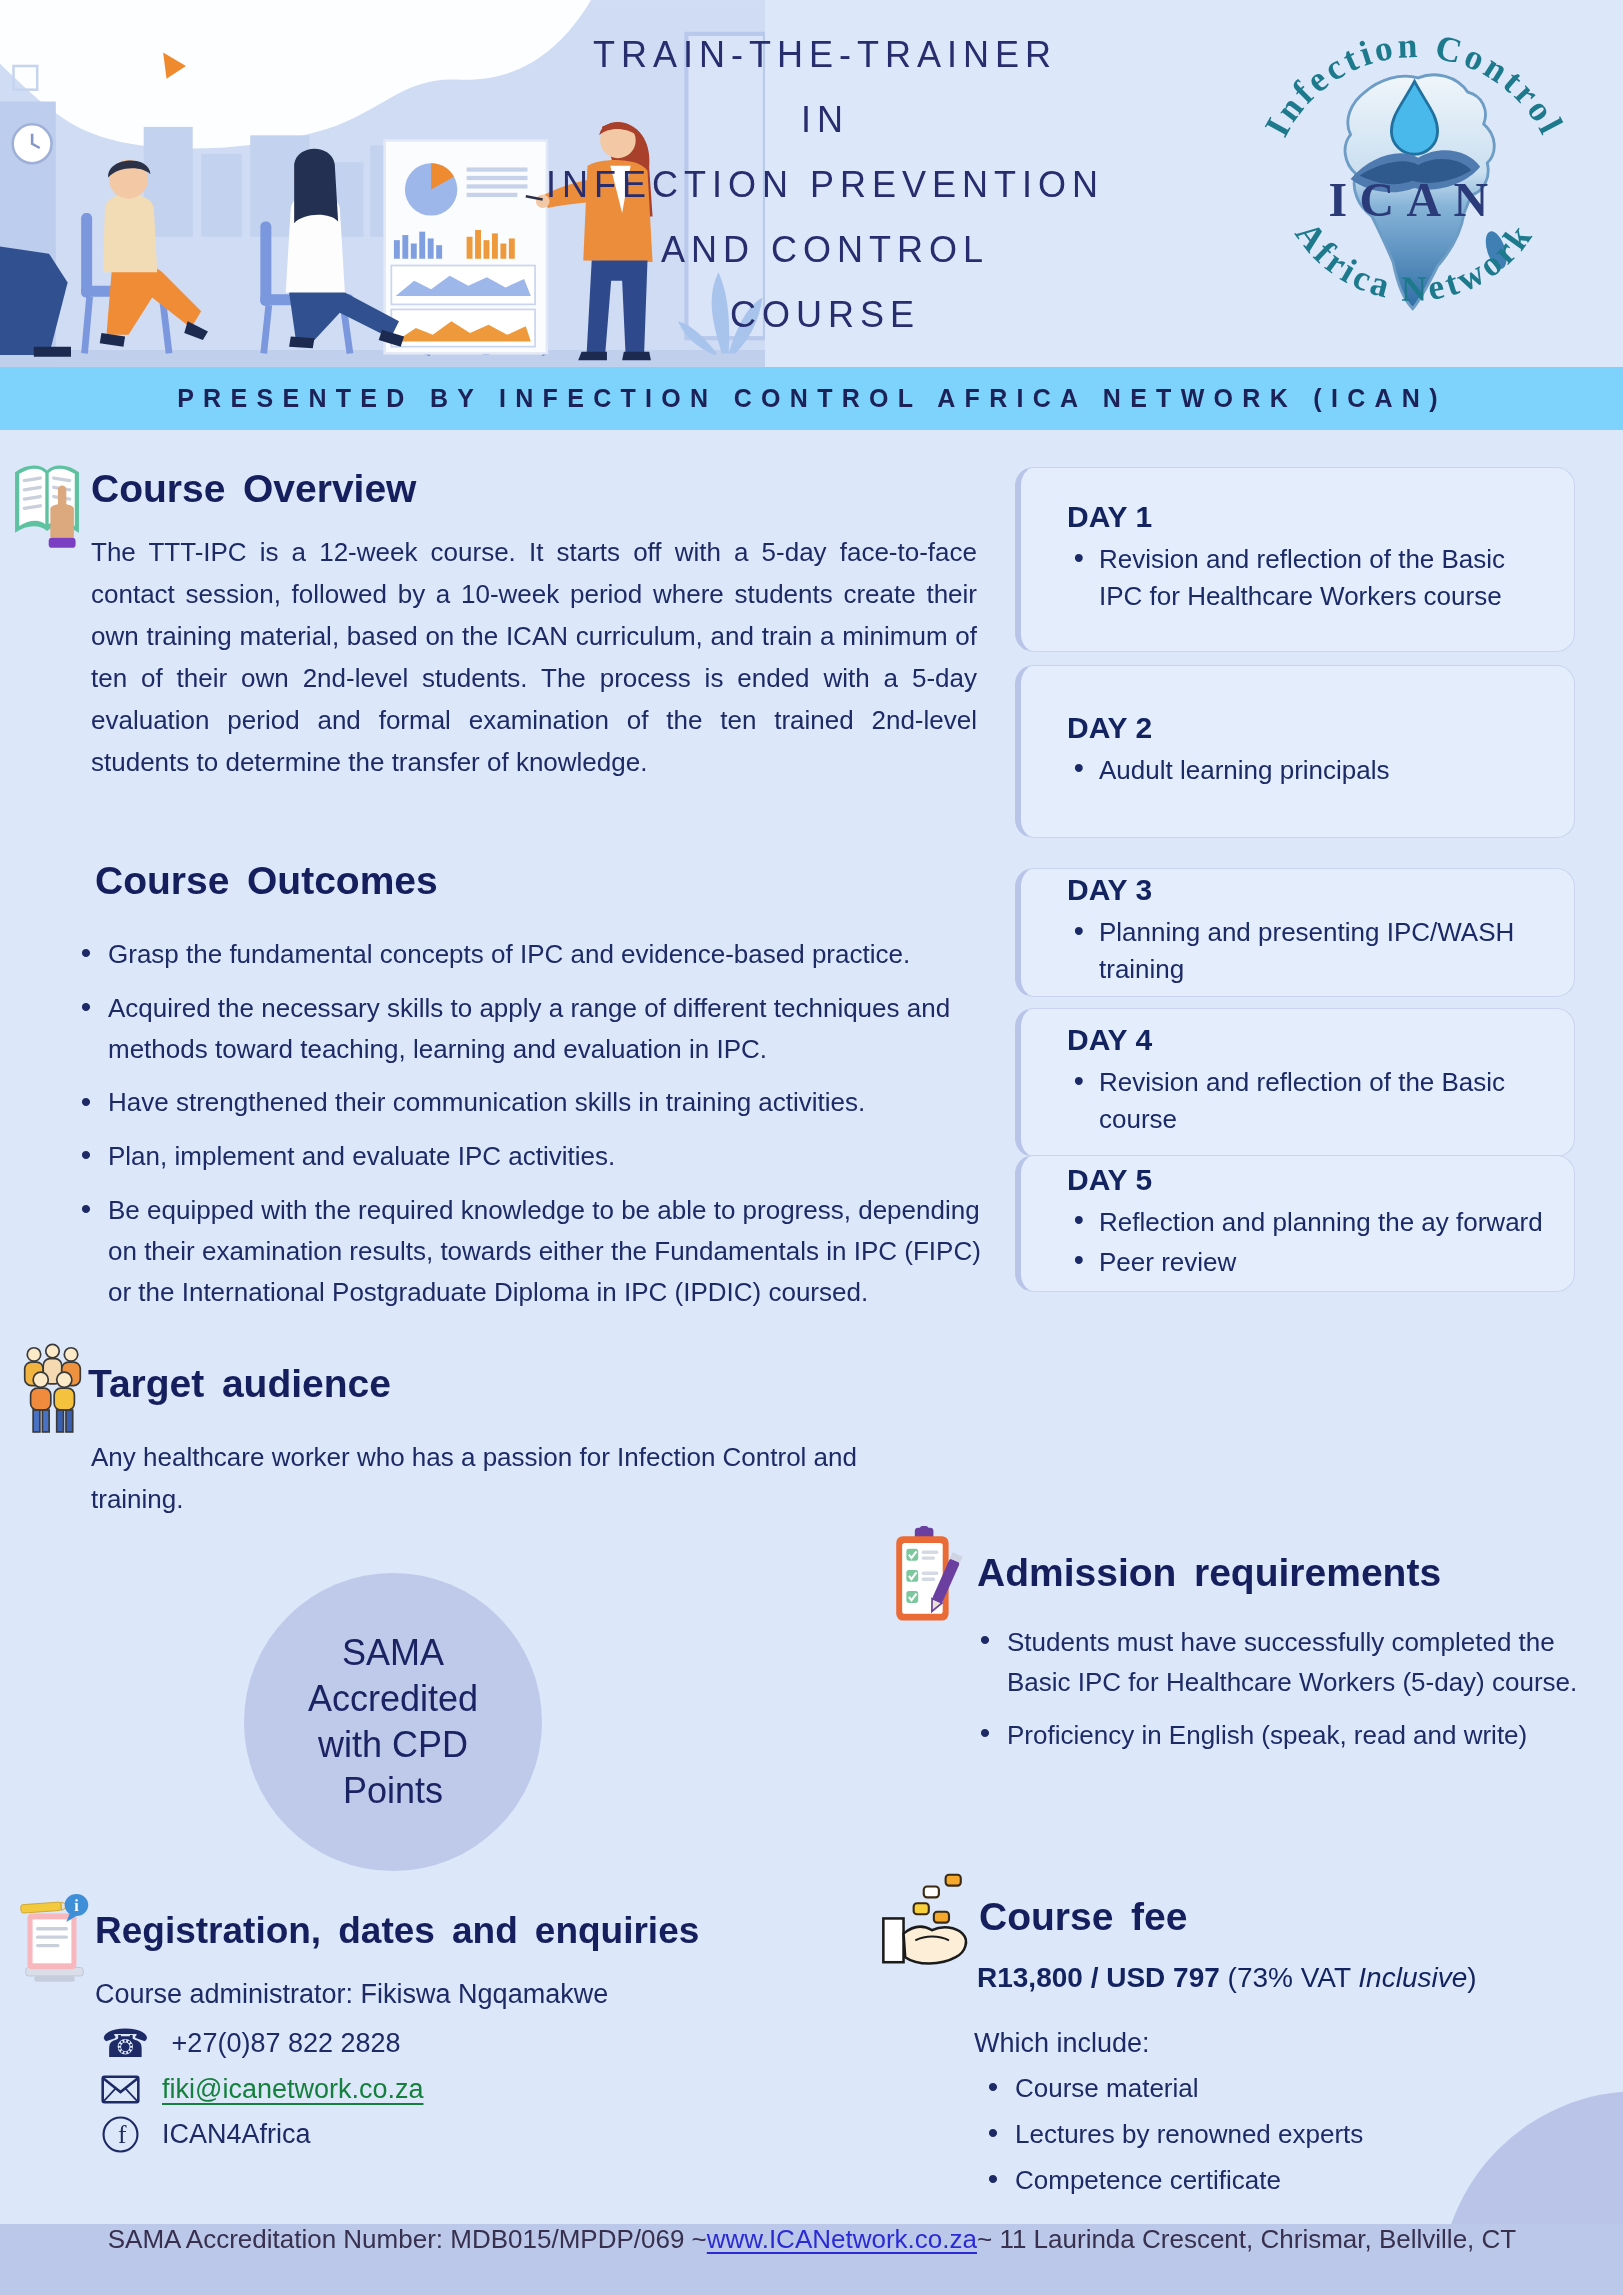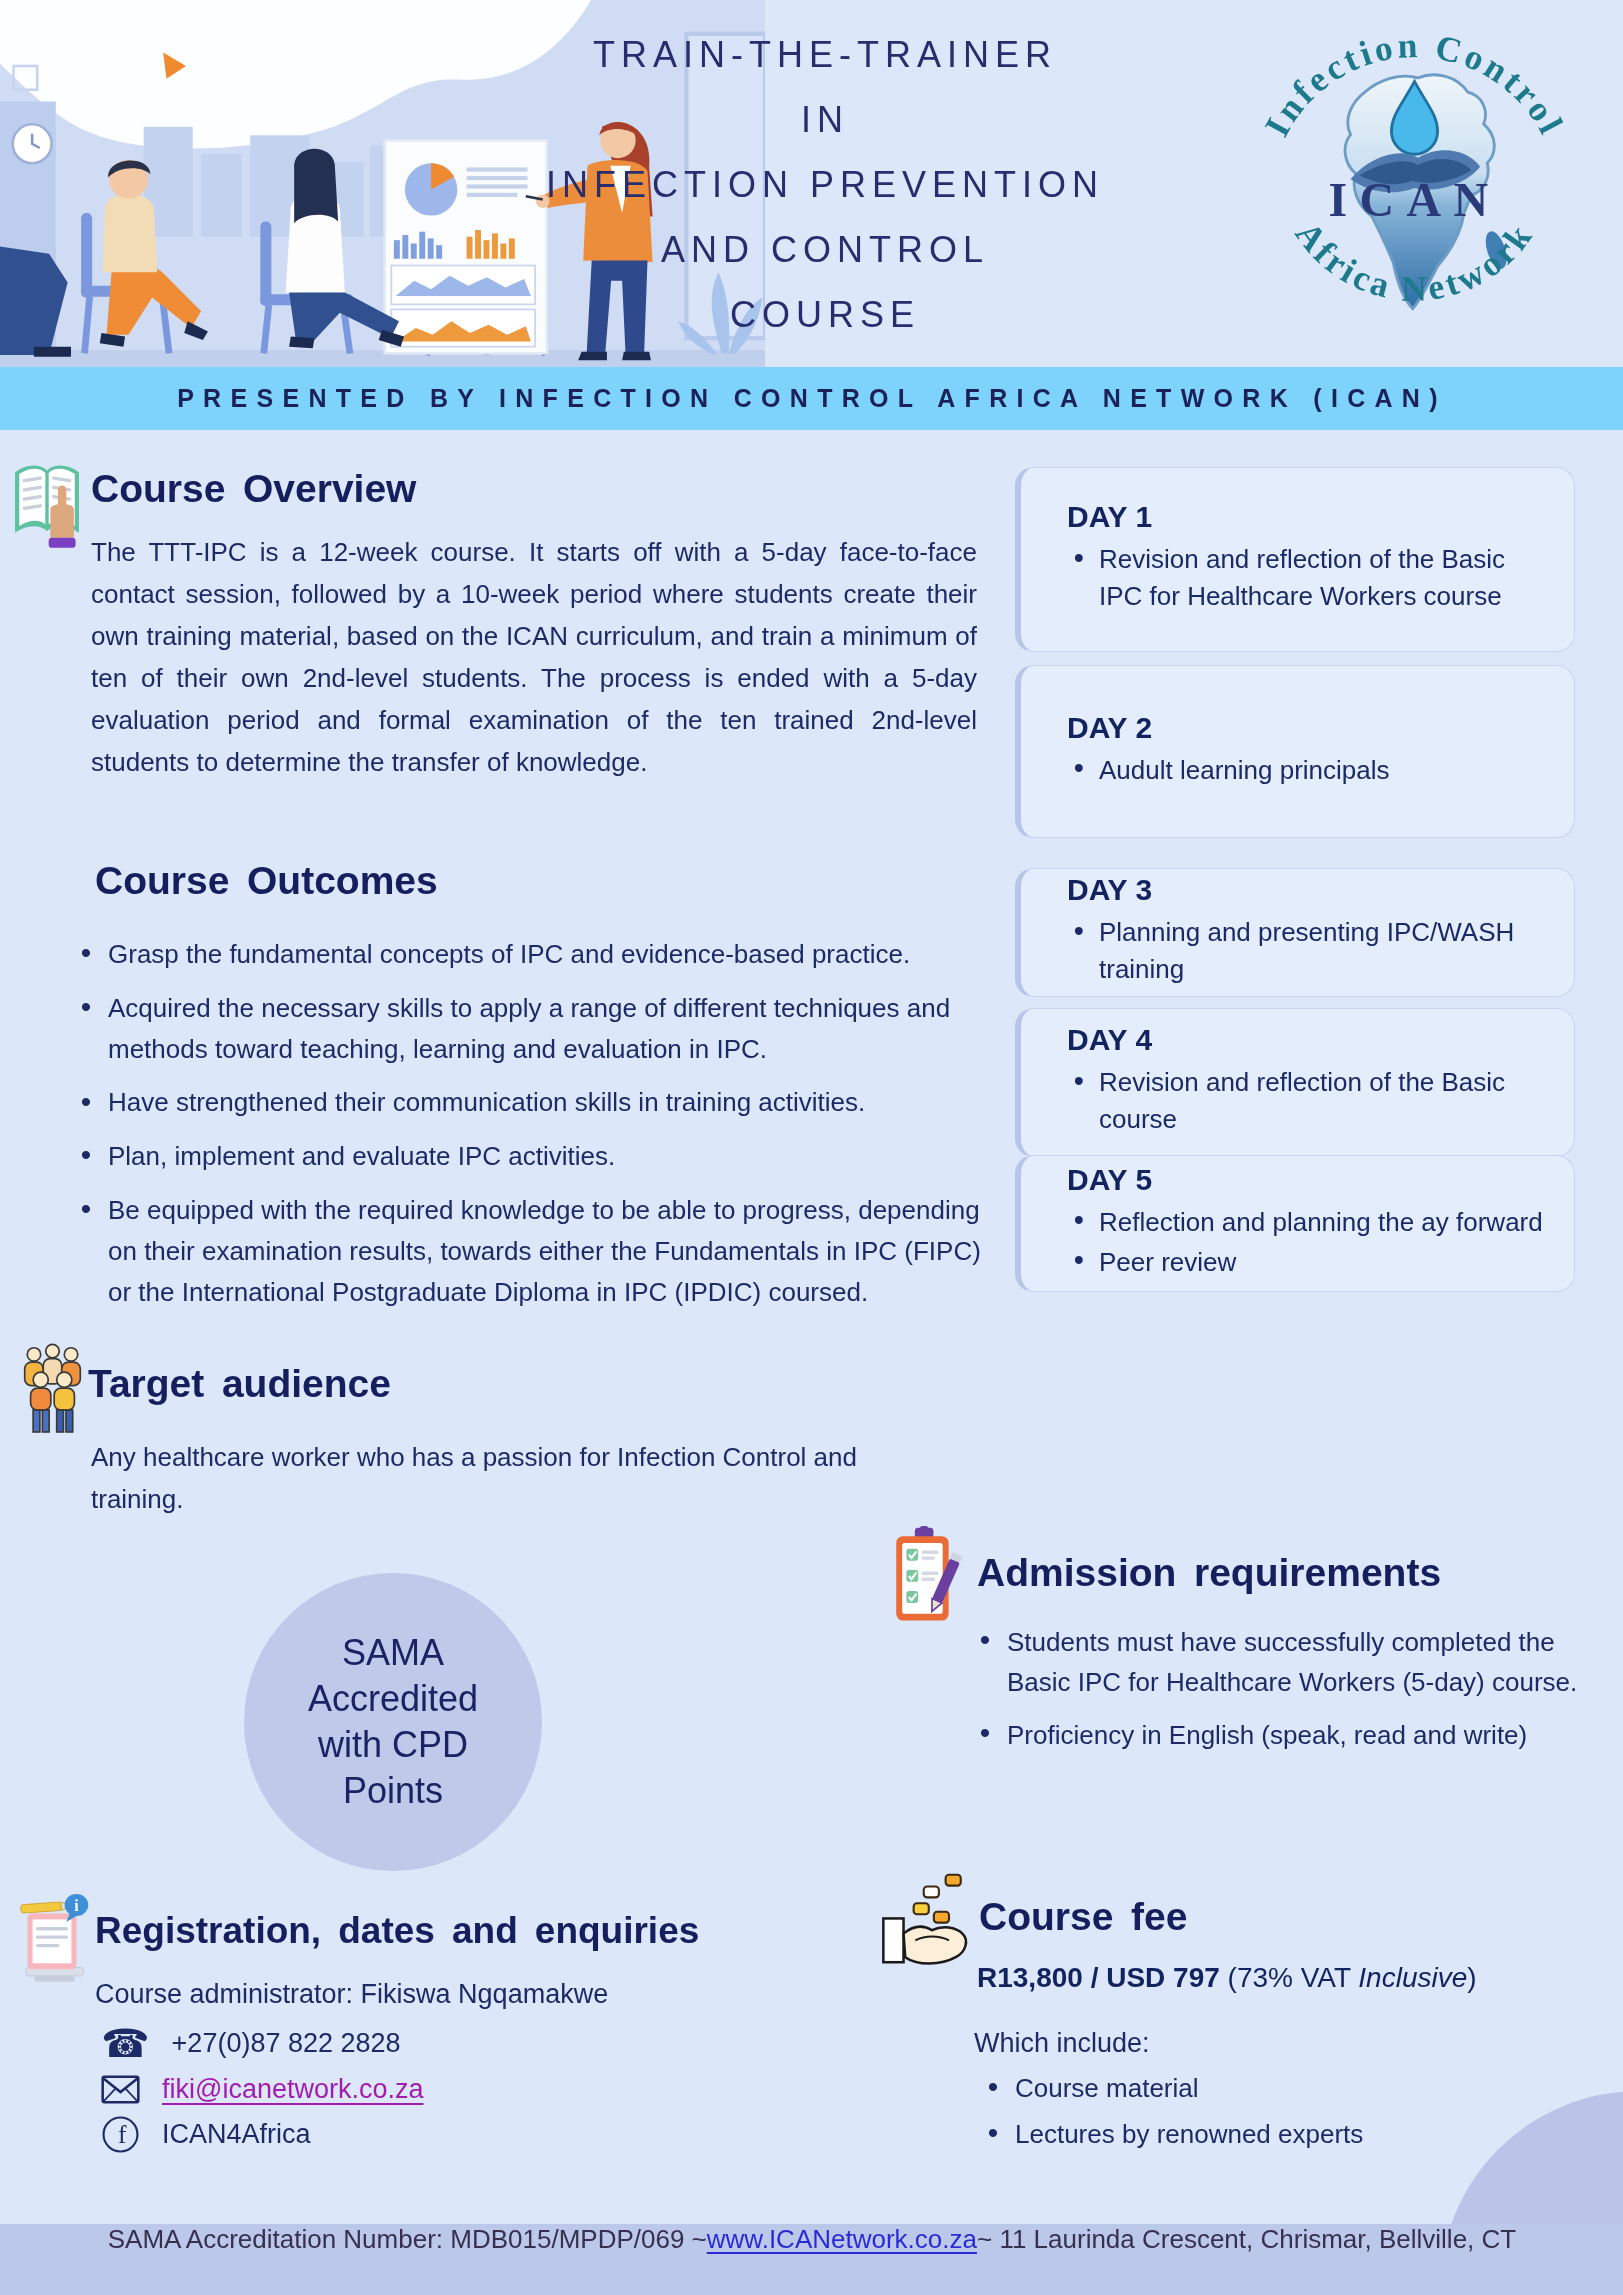--- a/index.html
+++ b/index.html
@@ -37,21 +37,21 @@
         font-size:36px;line-height:46px;color:#1b2363;}
   .reg-icon{left:13.5px;top:1893px;width:81px;height:95px;}
   .reg-h{left:95px;top:1910px;font-size:37px;}
   .reg-admin{left:95px;top:1979px;font-size:27px;}
   .c-row{left:101px;width:643px;height:41px;display:flex;align-items:center;gap:22px;font-size:27px;}
   .row-phone{top:2023px;}
   .row-email{top:2069px;}
   .row-fb{top:2114px;}
   .glyph-phone{font-size:39px;color:#1d2a66;line-height:39px;
                font-family:"DejaVu Sans",sans-serif;}
-  .email-link{color:#a21caf;text-underline-offset:5px;}
+  .email-link{color:#15803d;text-underline-offset:5px;}
 
   
   .day-card{left:1015px;width:560px;background:#e3edfc;border:1.7px solid #c9d3ee;
             border-left:6.8px solid #b9c5e8;border-radius:18.6px;box-sizing:border-box;
             display:flex;flex-direction:column;justify-content:center;padding:8.5px 24px 8.5px 46px;}
   .card-1{top:467px;height:185px;}
   .card-2{top:665px;height:173px;}
   .card-3{top:868px;height:129px;}
   .card-4{top:1008px;height:149px;}
   .card-5{top:1155px;height:137px;}
@@ -400,20 +400,21 @@
     <path d="M44,80 C56,74 72,74 84,80" fill="none" stroke="#1a1a1a" stroke-width="2.5"></path>
   </svg>
   <h2 class="abs h fee-h">Course fee</h2>
   <p class="abs fee-line">
     <span class="b">R13,800 / USD 797</span><span> (73%  VAT  </span><span class="i">Inclusive</span><span>)</span>
   </p>
   <p class="abs fee-include">Which include:</p>
   <ul class="abs blist fee-list">
     <li>Course material</li>
     <li>Lectures by renowned experts</li>
+    <li>Competence certificate</li>
   </ul>
 
   <div class="abs deco-circle"></div>
   <div class="abs footer">
     <span>SAMA Accreditation Number: MDB015/MPDP/069 ~ </span>
       <a href="#">www.ICANetwork.co.za</a>
       <span> ~ 11 Laurinda Crescent, Chrismar, Bellville, CT</span>
   </div>
 
 </div>

